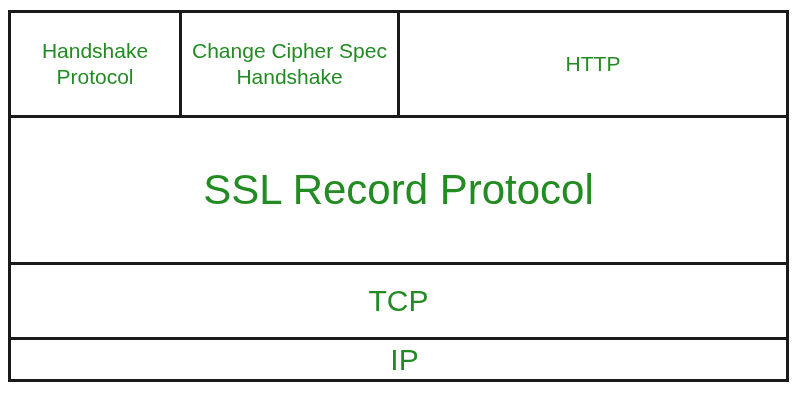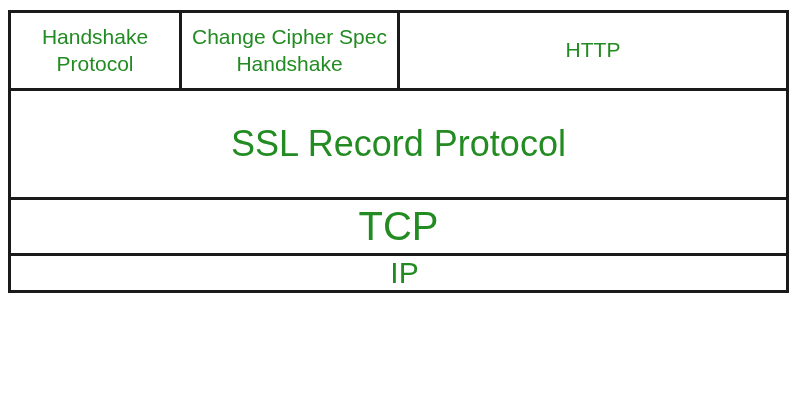--- a/index.html
+++ b/index.html
@@ -15,21 +15,21 @@
     overflow:hidden;
   }
   .canvas{
     position:relative;
     width:798px;height:420px;
     background:var(--bg-color);
   }
   .stack{
     position:absolute;
     left:8px;top:10px;
-    width:781px;height:283px;
+    width:781px;height:372px;
     border:3px solid var(--border-color);
     display:flex;
     flex-direction:column;
     background:var(--bg-color);
   }
   .row{
     width:100%;
     display:flex;
     align-items:stretch;
   }
@@ -62,22 +62,22 @@
     line-height:1.25;
   }
   .top-cell-1{width:171px;border-right:3px solid var(--border-color);}
   .top-cell-2{width:218px;border-right:3px solid var(--border-color);}
   .top-cell-3{width:191px;border-right:3px solid var(--border-color);}
   .top-cell-4{flex:1 1 auto;}
   .layer{
     width:100%;
     justify-content:center;
   }
-  .layer-ssl{font-size:36px;}
-  .layer-tcp{font-size:40px;}
+  .layer-ssl{font-size:42px;}
+  .layer-tcp{font-size:30px;}
   .layer-ip{font-size:30px;}
 </style>
 </head>
 <body>
 
 <div class="canvas">
   <div class="stack">
 
     <div class="row row-top">
       <div class="cell top-cell top-cell-1">Handshake Protocol</div>

